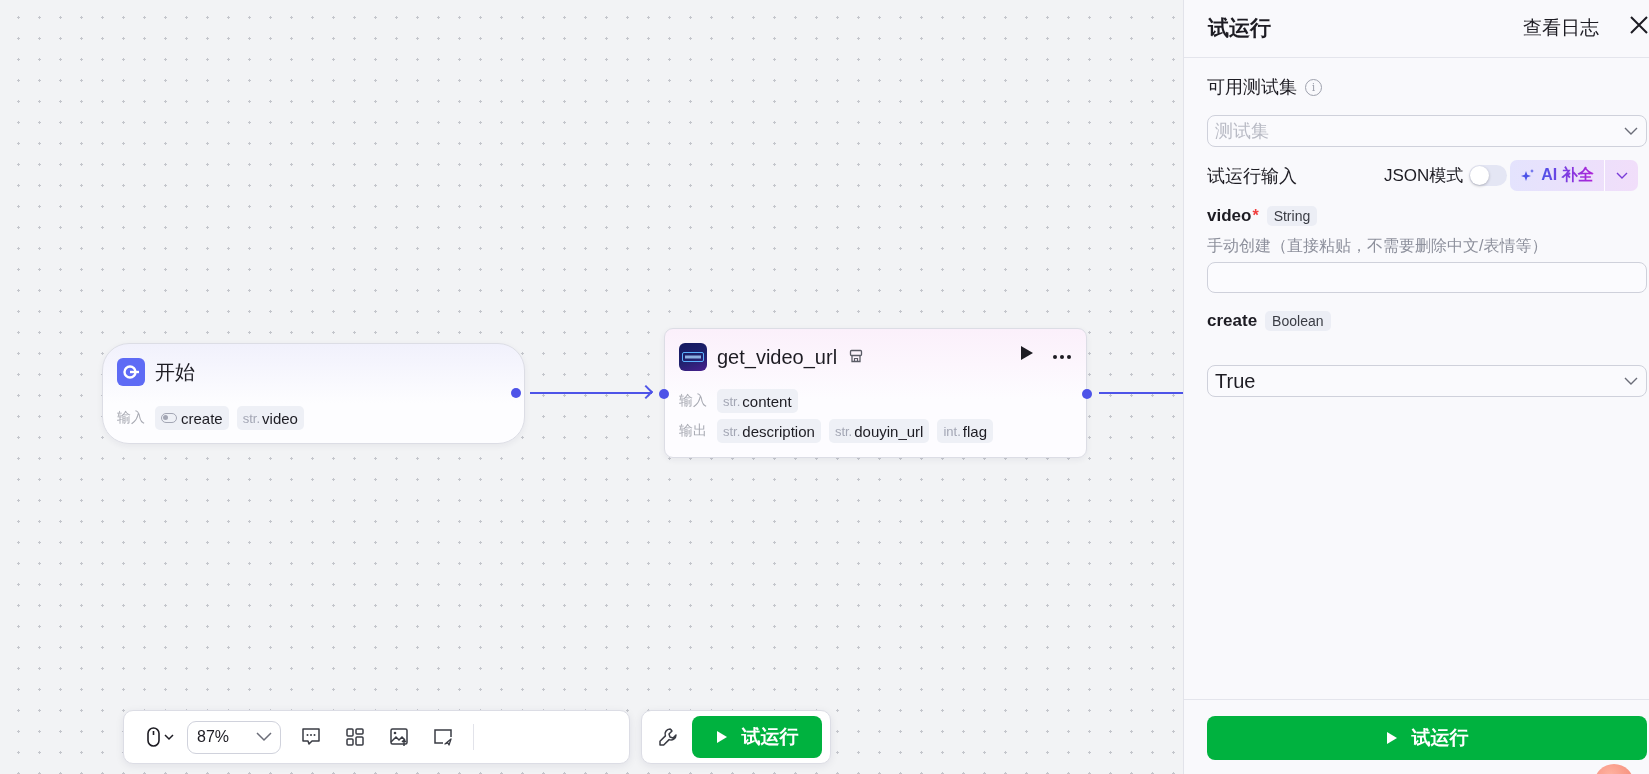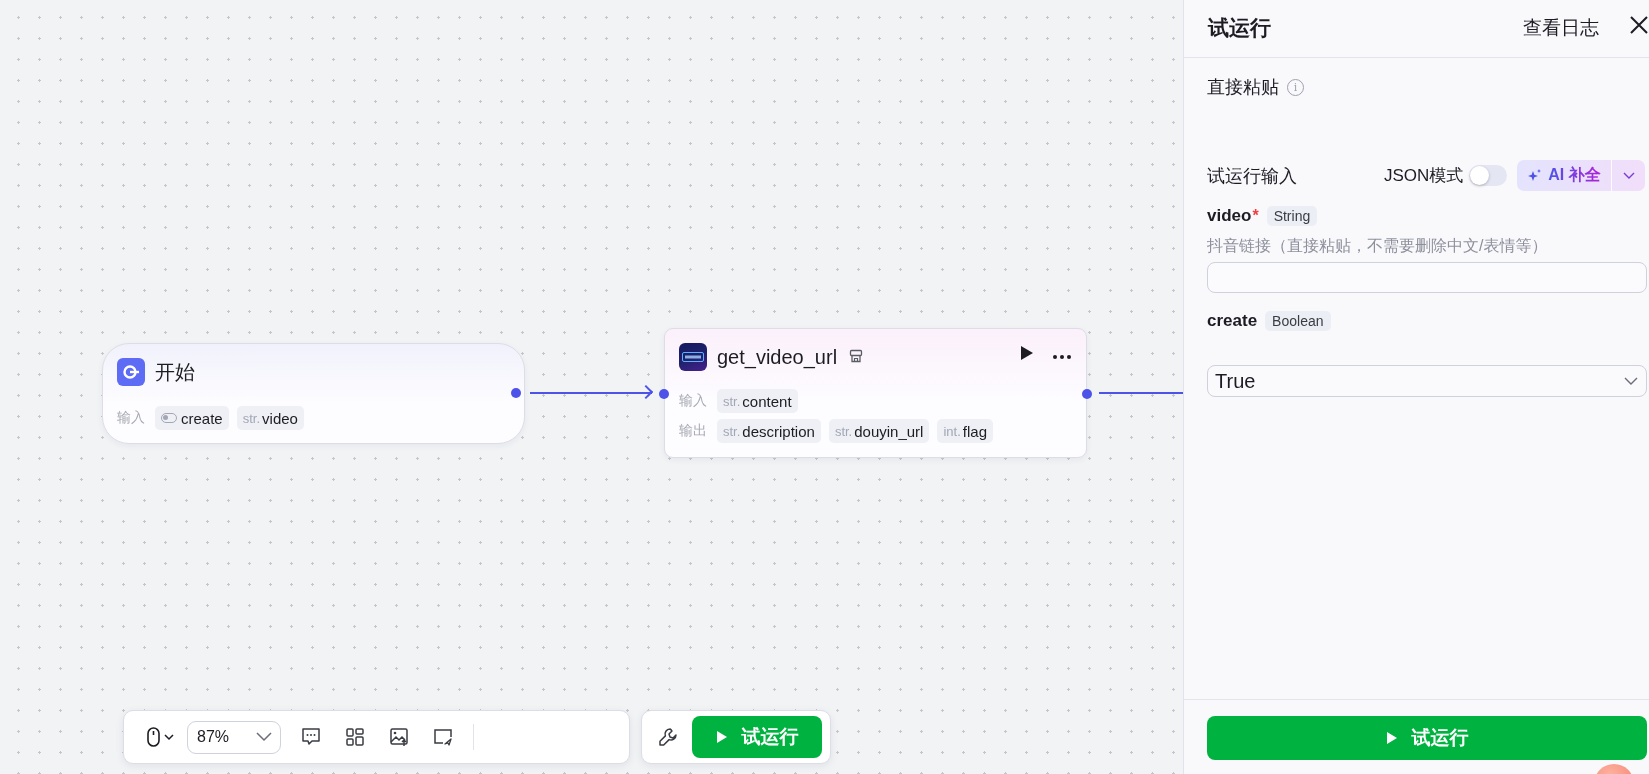--- a/index.html
+++ b/index.html
@@ -122,21 +122,21 @@
   .select-box .value { font-size: 20px; color: #1d1c23; }
   .json-mode { position: absolute; left: 200px; top: 164px; display: flex; align-items: center; gap: 6px; font-size: 17px; color: #1d1c23; }
   .switch {
     width: 38px; height: 21px; border-radius: 11px; background: #e4e6f4; position: relative;
   }
   .switch::after {
     content: ""; position: absolute; left: 1px; top: 1px; width: 19px; height: 19px;
     border-radius: 50%; background: #fff; box-shadow: 0 1px 3px rgba(0,0,0,0.25);
   }
   .ai-btn {
-    position: absolute; left: 333px; top: 160px; width: 128px; height: 31px; border-radius: 7px;
+    position: absolute; left: 326px; top: 160px; width: 128px; height: 31px; border-radius: 7px;
     background: linear-gradient(90deg, #e4e3fd 0%, #f1defa 100%);
     display: flex; align-items: stretch; overflow: hidden;
   }
   .ai-main {
     flex: 1; display: flex; align-items: center; justify-content: center; gap: 6px;
     font-size: 16px; font-weight: bold;
   }
   .ai-main .ai-text { background: linear-gradient(90deg, #4d53e8, #b022d8); -webkit-background-clip: text; background-clip: text; color: transparent; }
   .ai-split { width: 1px; background: #fff; opacity: 0.9; }
   .ai-drop { width: 33px; display: flex; align-items: center; justify-content: center; }
@@ -320,21 +320,27 @@
     <span class="panel-title">试运行</span>
     <span class="view-log">查看日志</span>
     <span class="close-x">
       <svg width="22" height="22" viewBox="0 0 22 22">
           <path d="M3 3l16 16M19 3L3 19" stroke="#1d1c23" stroke-width="2"></path>
         </svg>
     </span>
   </div>
 
   <div class="section-label" style="top:75px;">
-    <span>直接粘贴</span><span class="info-icon">i</span>
+    <span>可用测试集</span><span class="info-icon">i</span>
+  </div>
+  <div class="select-box" style="top:115px;">
+    <span class="placeholder">测试集</span>
+    <svg width="14" height="9" viewBox="0 0 14 9">
+        <path d="M1 1l6 6 6-6" fill="none" stroke="#6b6d78" stroke-width="1.4"></path>
+      </svg>
   </div>
 
   <div class="section-label" style="top:164px;text-align:right;">试运行输入</div>
   <div class="json-mode">
     <span>JSON模式</span>
     <span class="switch"></span>
   </div>
   <div class="ai-btn">
     <div class="ai-main">
       <svg width="15" height="15" viewBox="0 0 15 15">
@@ -349,21 +355,21 @@
           <path d="M1 1l5 5 5-5" fill="none" stroke="#7a3cd8" stroke-width="1.4"></path>
         </svg>
     </div>
   </div>
 
   <div class="field-name" style="top:206px;">
     <span class="nm">video</span>
     <span class="req">*</span>
     <span class="type-chip">String</span>
   </div>
-  <div class="field-desc" style="top:236px;">抖音链接（直接粘贴，不需要删除中文/表情等）</div>
+  <div class="field-desc" style="top:236px;">手动创建（直接粘贴，不需要删除中文/表情等）</div>
   <div class="text-input" style="top:262px;"></div>
 
   <div class="field-name" style="top:311px;">
     <span class="nm">create</span>
     <span class="type-chip">Boolean</span>
   </div>
   <div class="select-box" style="top:365px;">
     <span class="value">True</span>
     <svg width="14" height="9" viewBox="0 0 14 9">
         <path d="M1 1l6 6 6-6" fill="none" stroke="#6b6d78" stroke-width="1.4"></path>

